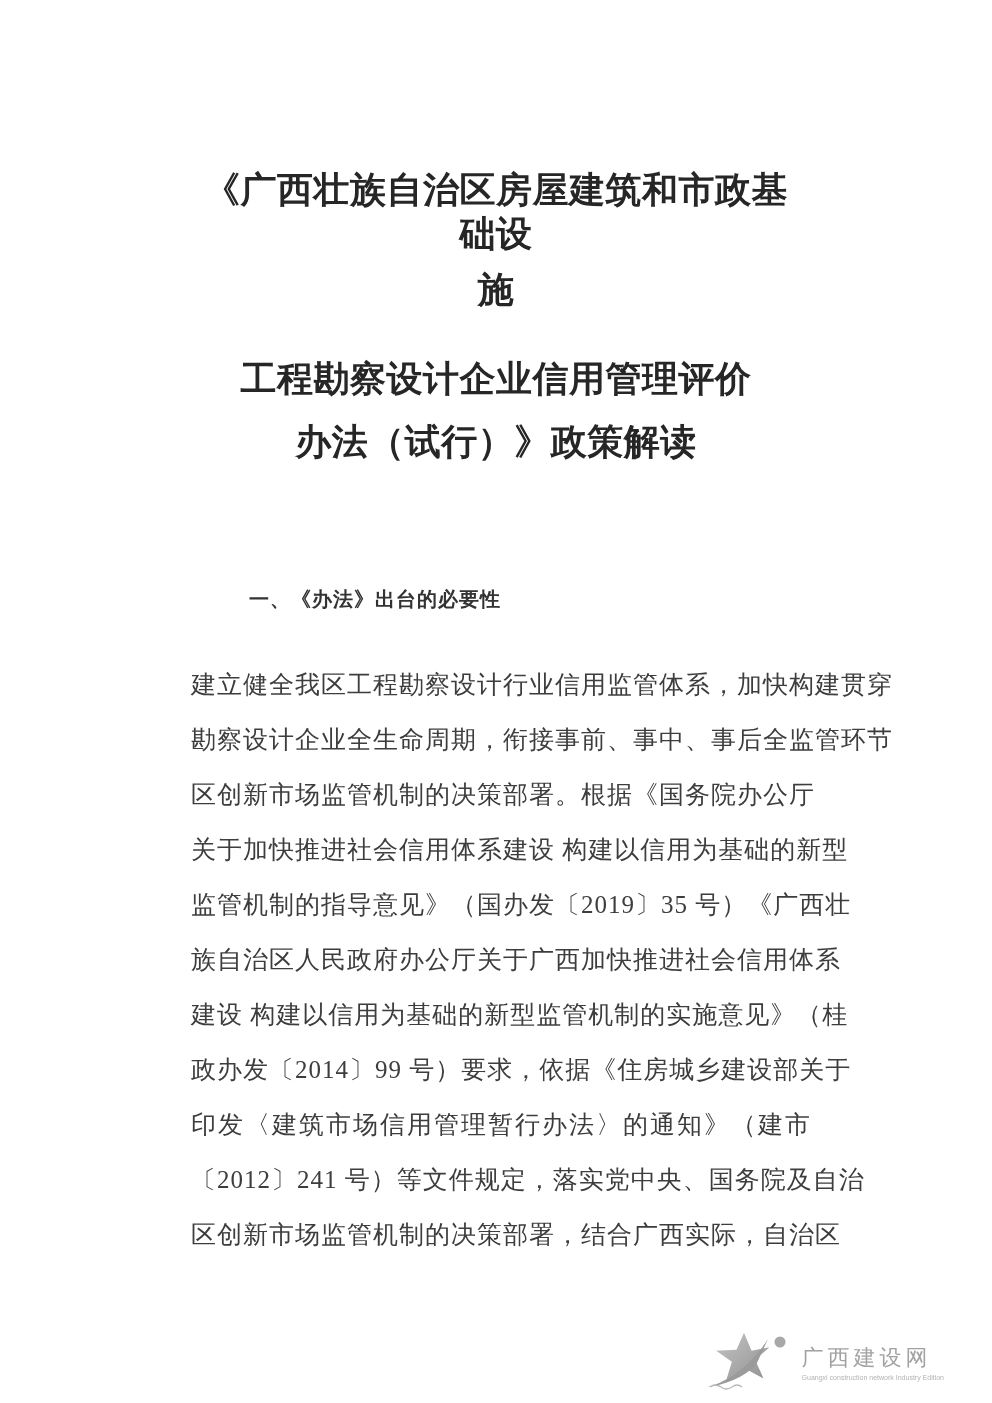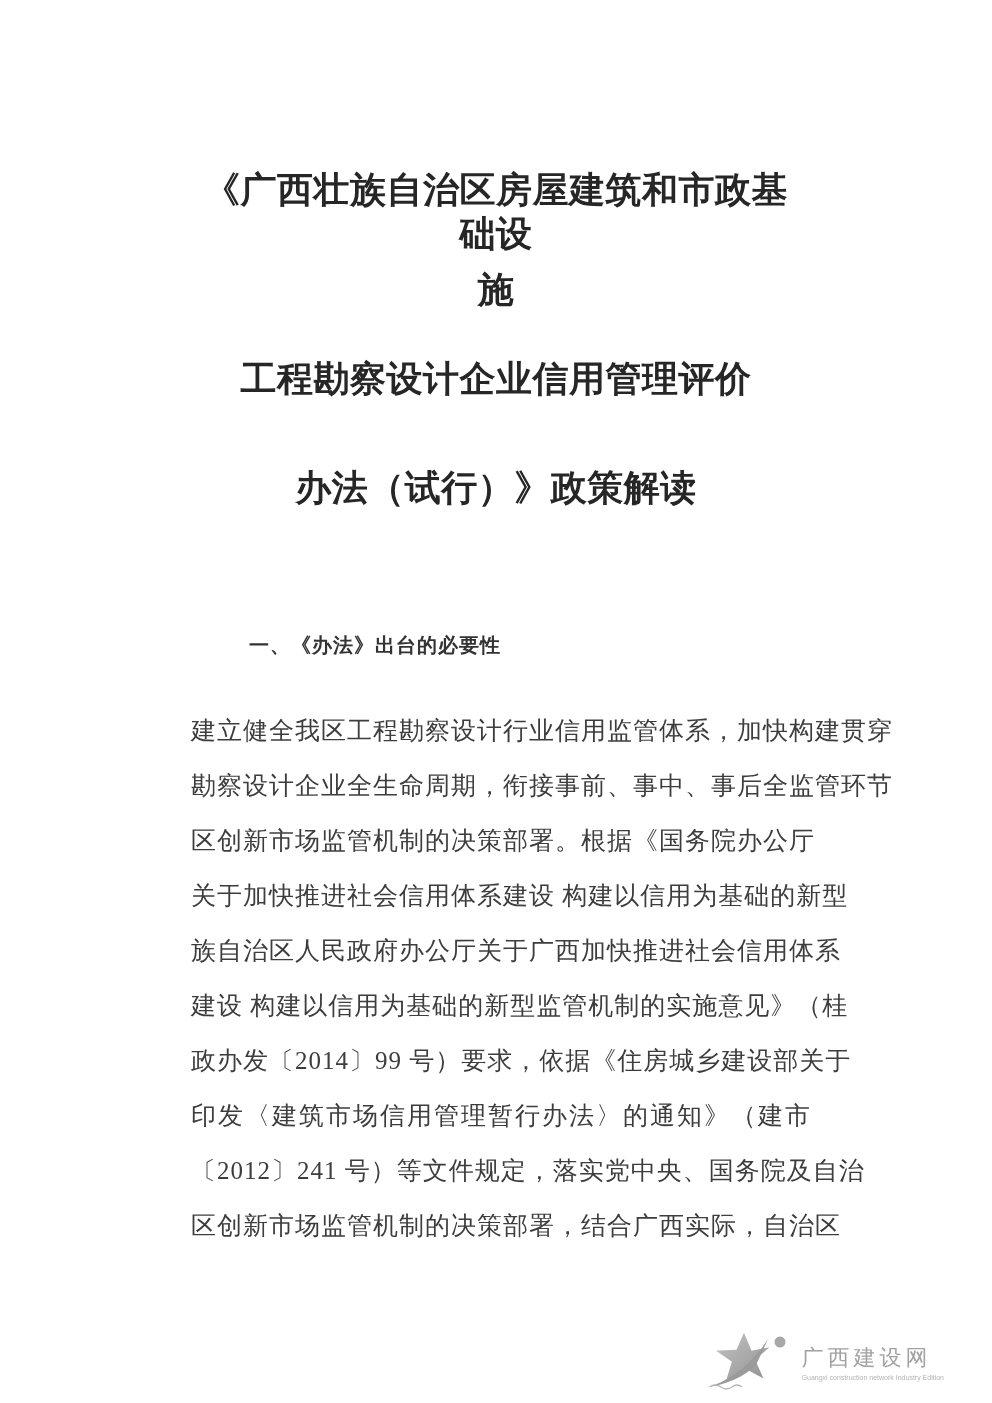--- a/index.html
+++ b/index.html
@@ -29,21 +29,21 @@
     font-weight: bold;
     font-size: 36px;
     line-height: 44px;
     letter-spacing: 0.5px;
     text-align: center;
     color: #262626;
   }
   .title-line:nth-child(1) { margin-top: 168px; }
   .title-line:nth-child(2) { margin-top: 12px; }
   .title-line:nth-child(3) { margin-top: 45px; }
-  .title-line:nth-child(4) { margin-top: 65px; }
+  .title-line:nth-child(4) { margin-top: 19px; }
 
   
   .section-heading {
     margin-top: 115px;
     padding-left: 58px;
     font-family: "Liberation Sans", "DejaVu Sans", sans-serif;
     font-weight: bold;
     font-size: 20px;
     line-height: 40px;
     letter-spacing: 1px;
@@ -111,20 +111,21 @@
         <div class="title-line">办法（试行）》政策解读</div>
       </div>
 
     <div class="section-heading">一、《办法》出台的必要性</div>
 
     <div class="paragraph" id="paragraph">
         <div class="body-line">建立健全我区工程勘察设计行业信用监管体系，加快构建贯穿</div>
         <div class="body-line">勘察设计企业全生命周期，衔接事前、事中、事后全监管环节</div>
         <div class="body-line">区创新市场监管机制的决策部署。根据《国务院办公厅</div>
         <div class="body-line">关于加快推进社会信用体系建设 构建以信用为基础的新型</div>
+        <div class="body-line">监管机制的指导意见》（国办发〔2019〕35 号）《广西壮</div>
         <div class="body-line">族自治区人民政府办公厅关于广西加快推进社会信用体系</div>
         <div class="body-line">建设 构建以信用为基础的新型监管机制的实施意见》（桂</div>
         <div class="body-line">政办发〔2014〕99 号）要求，依据《住房城乡建设部关于</div>
         <div class="body-line no-fill">印发〈建筑市场信用管理暂行办法〉的通知》（建市</div>
         <div class="body-line">〔2012〕241 号）等文件规定，落实党中央、国务院及自治</div>
         <div class="body-line">区创新市场监管机制的决策部署，结合广西实际，自治区</div>
       </div>
 
   </div>
 

